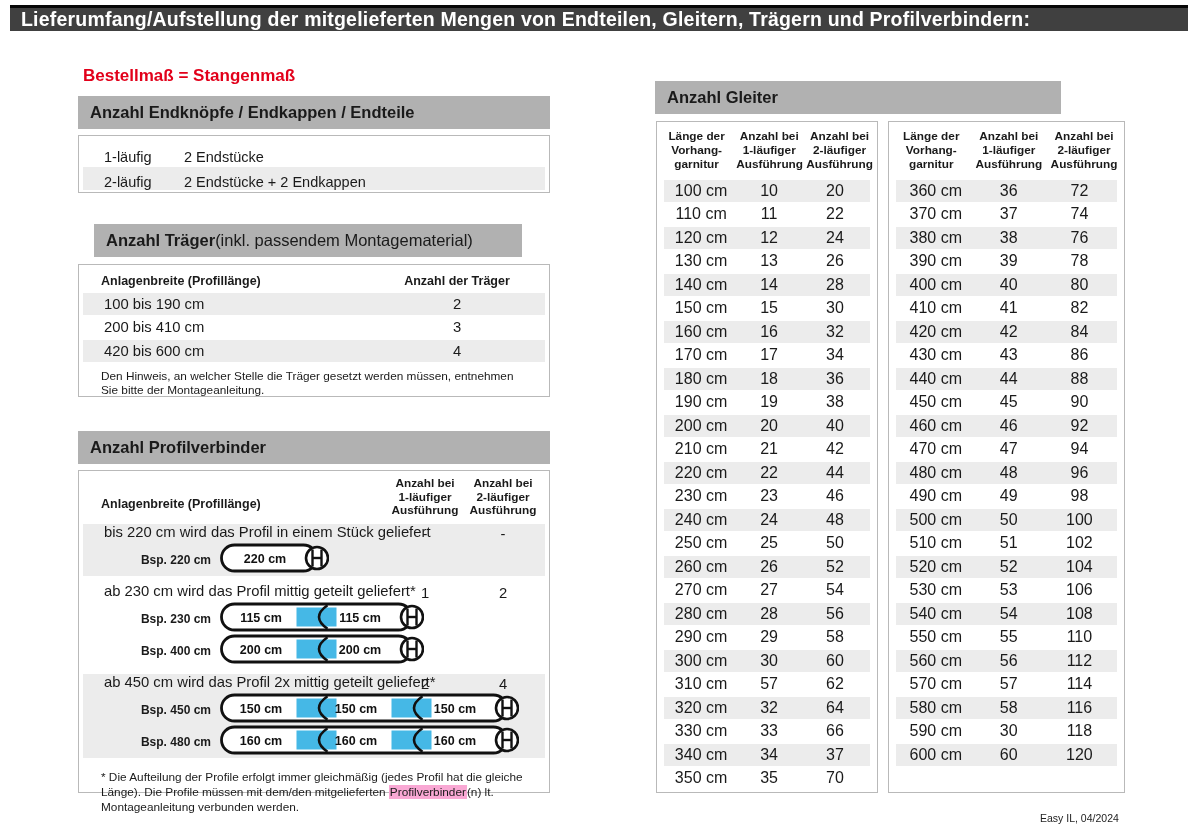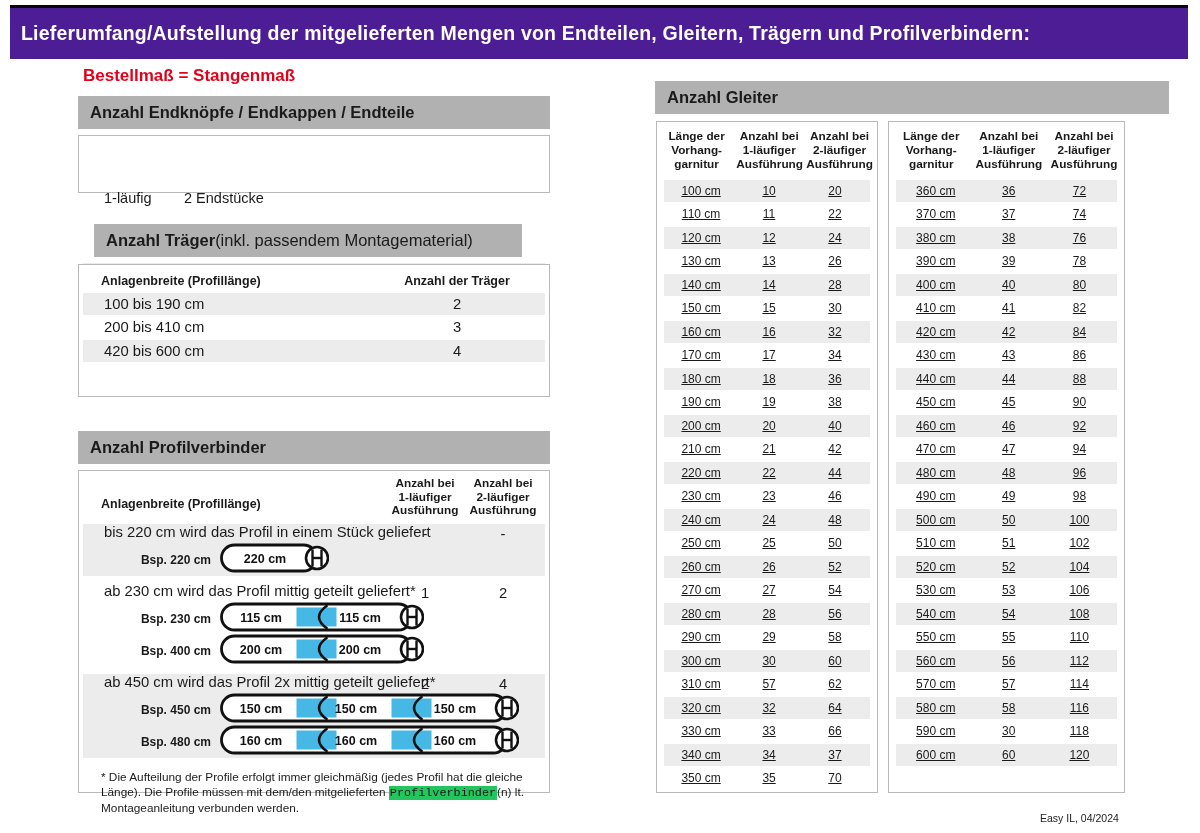--- a/index.html
+++ b/index.html
@@ -1,47 +1,47 @@
 <!DOCTYPE html>
 <html><head>
 <meta charset="utf-8">
 <style>
   html,body{margin:0;padding:0;background:#fff;}
   body{font-family:"Liberation Sans",sans-serif;color:#1a1a1a;}
   #page{position:relative;width:1200px;height:833px;background:#fff;overflow:hidden;}
 
   
-  .titlebar{position:absolute;left:10px;top:5px;width:1178px;height:54px;background:#4c1d95;
+  .titlebar{position:absolute;left:10px;top:5px;width:1178px;height:26px;background:#404040;
     border-top:3px solid #070707;box-sizing:border-box;display:flex;align-items:center;}
   .titlebar span{color:#fff;font-weight:bold;font-size:19.5px;padding-left:11px;letter-spacing:.2px;}
 
   .subtitle{position:absolute;left:83px;top:66px;font-size:17px;font-weight:bold;color:#e2001a;}
 
   
   .sechead{position:absolute;height:33px;background:#b1b1b1;display:flex;align-items:center;
     font-size:16.5px;font-weight:bold;padding-left:12px;box-sizing:border-box;}
   .sechead .norm{font-weight:normal;}
   #sec-end{left:78px;top:96px;width:472px;}
   #sec-traeger{left:94px;top:224px;width:428px;}
   #sec-pv{left:78px;top:431px;width:472px;}
-  #sec-gleiter{left:655px;top:81px;width:514px;}
+  #sec-gleiter{left:655px;top:81px;width:406px;}
 
   
   .box{position:absolute;background:#fff;border:1.5px solid #b9b9b9;box-sizing:border-box;}
   #box-end{left:78px;top:135px;width:472px;height:58px;padding-top:5px;}
   #box-traeger{left:78px;top:264px;width:472px;height:133px;}
   #box-pv{left:78px;top:470px;width:472px;height:323px;}
   #box-gl-left{left:656px;top:121px;width:222px;height:672px;}
   #box-gl-right{left:888px;top:121px;width:237px;height:672px;}
 
   
   .shade{background:#ececec;background-clip:content-box;}
 
   
-  .end-row{height:23px;display:flex;align-items:flex-start;font-size:14.5px;padding:1px 4px;box-sizing:content-box;margin-top:48px;}
+  .end-row{height:23px;display:flex;align-items:flex-end;font-size:14.5px;padding:1px 4px;box-sizing:content-box;}
   .end-row .c1{width:80px;padding-left:21px;}
   .end-row .c2{flex:1;}
 
   
   .tr-head{position:relative;height:27px;font-size:12.5px;font-weight:bold;padding-top:9px;box-sizing:border-box;}
   .tr-head .h1{position:absolute;left:22px;top:9px;}
   .tr-head .h2{position:absolute;left:300px;top:9px;width:156px;text-align:center;}
   .tr-row{position:relative;height:21.5px;display:flex;align-items:center;font-size:14.8px;padding:1px 4px;}
   .tr-row .c1{padding-left:21px;text-align:center;}
   .tr-row .c2{position:absolute;left:300px;width:156px;text-align:center;}
@@ -52,27 +52,27 @@
   .pv-head .h1{position:absolute;left:22px;top:26px;font-size:12.5px;font-weight:bold;}
   .pv-col{position:absolute;width:78px;top:6px;font-size:11.8px;font-weight:bold;text-align:center;line-height:13.5px;}
   .pv-col.p1{left:307px;} .pv-col.p2{left:385px;}
   .pv-row{position:relative;padding:3px 4px 4px 4px;}
   .pv-desc{font-size:14.8px;padding-left:21px;height:20px;}
   .pv-v{position:absolute;top:5px;width:78px;text-align:center;font-size:14.8px;}
   .pv-v.v1{left:307px;} .pv-v.v2{left:385px;}
   .pv-ex{display:flex;align-items:center;height:32px;}
   .pv-ex .lbl{width:128px;text-align:right;padding-right:9px;font-size:12px;font-weight:bold;flex:0 0 128px;}
   .pv-foot{font-size:11.8px;line-height:15px;padding:8px 14px 0 22px;}
-  .pv-foot .hl{background:#22c55e;padding:0 1px;font-family:Liberation Mono, monospace;}
+  .pv-foot .hl{background:#f9a8d4;padding:0 1px;}
 
   
   .g-head{display:grid;grid-template-columns:36% 30% 34%;padding:8px 0 4px 0;height:45px;box-sizing:content-box;}
   .g-head .gc{text-align:center;font-size:11.8px;font-weight:bold;line-height:13.8px;}
   .g-row{display:grid;grid-template-columns:36% 30% 34%;align-items:center;height:21.5px;
-    text-align:center;font-size:12px;padding:1px 7px;text-decoration:underline;}
+    text-align:center;font-size:16px;padding:1px 7px;}
   .g-row span{display:block;}
 
   .footer{position:absolute;left:1040px;top:812px;width:130px;text-align:left;font-size:10.5px;color:#222;}
 </style>
 </head>
 <body>
 
 <div id="page">
 
   <div class="titlebar">
@@ -111,20 +111,21 @@
         </div>
         <div class="tr-row">
           <span class="c1">200 bis 410 cm</span>
           <span class="c2">3</span>
         </div>
         <div class="tr-row shade">
           <span class="c1">420 bis 600 cm</span>
           <span class="c2">4</span>
         </div>
       </div>
+    <div class="tr-note">Den Hinweis, an welcher Stelle die Träger gesetzt werden müssen, entnehmen Sie bitte der Montageanleitung.</div>
   </div>
 
   <div class="sechead" id="sec-pv">
     <span>Anzahl Profilverbinder</span>
   </div>
   <div class="box" id="box-pv">
     <div class="pv-head">
       <span class="h1">Anlagenbreite (Profillänge)</span>
       <div class="pv-col p1" id="pv-col2">
           <div>Anzahl bei</div>

